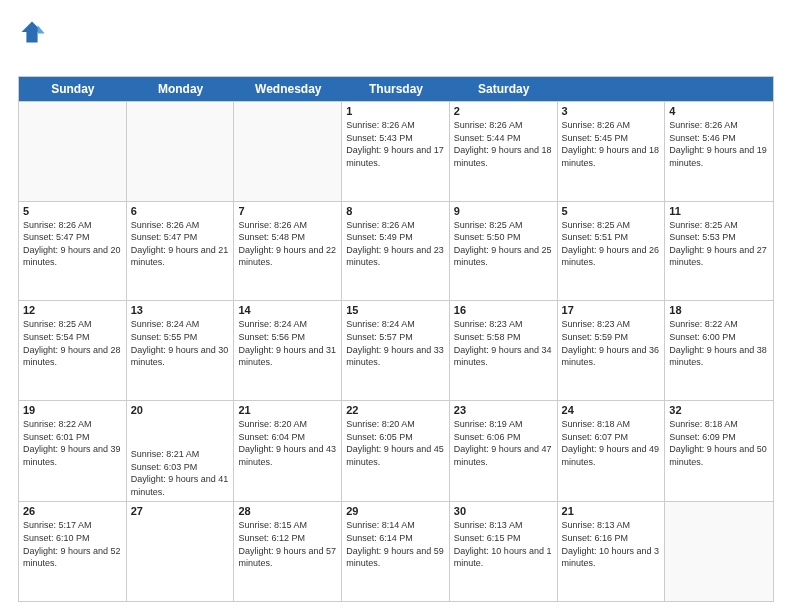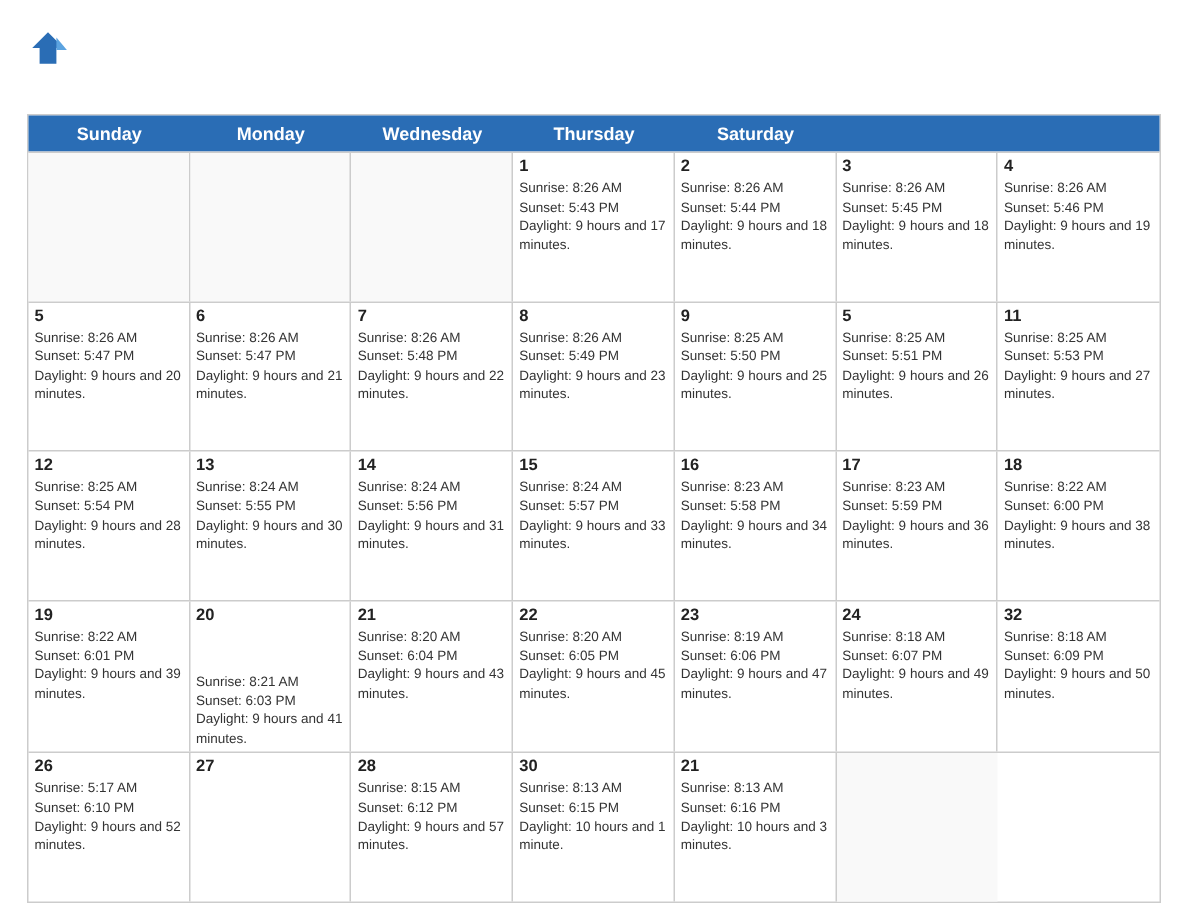--- a/index.html
+++ b/index.html
@@ -317,20 +317,26 @@
           <div class="cal-cell">
             <div class="day-number">27</div>
           </div>
           <div class="cal-cell">
             <div class="day-number">28</div>
             <div class="cell-text" style="white-space: pre-line;">Sunrise: 8:15 AM
 Sunset: 6:12 PM
 Daylight: 9 hours and 57 minutes.</div>
           </div>
           <div class="cal-cell">
+            <div class="day-number">29</div>
+            <div class="cell-text" style="white-space: pre-line;">Sunrise: 8:14 AM
+Sunset: 6:14 PM
+Daylight: 9 hours and 59 minutes.</div>
+          </div>
+          <div class="cal-cell">
             <div class="day-number">30</div>
             <div class="cell-text" style="white-space: pre-line;">Sunrise: 8:13 AM
 Sunset: 6:15 PM
 Daylight: 10 hours and 1 minute.</div>
           </div>
           <div class="cal-cell">
             <div class="day-number">21</div>
             <div class="cell-text" style="white-space: pre-line;">Sunrise: 8:13 AM
 Sunset: 6:16 PM
 Daylight: 10 hours and 3 minutes.</div>

